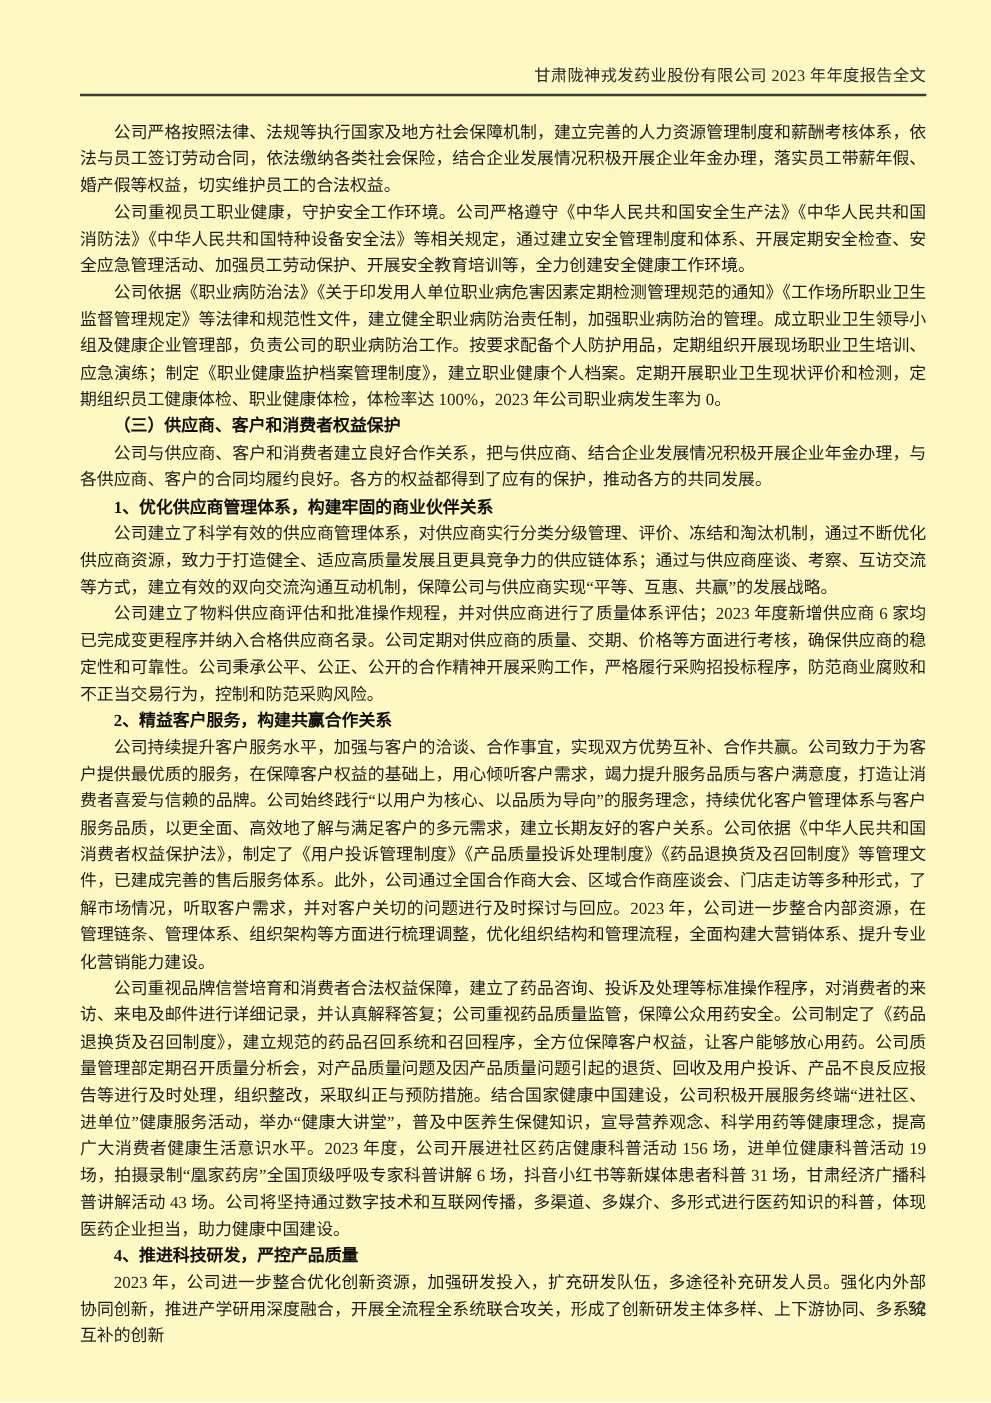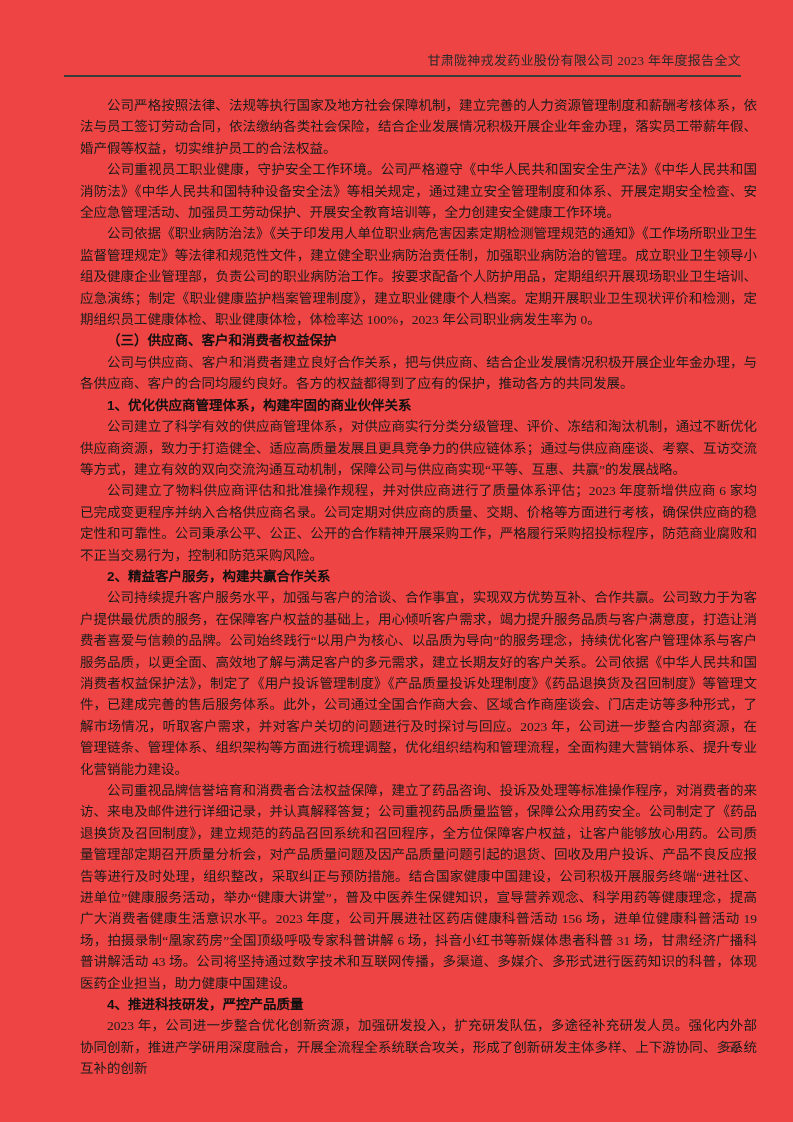--- a/index.html
+++ b/index.html
@@ -4,21 +4,21 @@
 <style>
   html, body {
     margin: 0;
     padding: 0;
     background: #ffffff;
   }
   .page {
     position: relative;
     width: 793px;
     height: 1122px;
-    background: #ef4444;
+    background: #fef9c3;
     font-family: "Liberation Serif", "DejaVu Serif", serif;
     color: #161616;
     overflow: hidden;
   }
   .doc-header {
     position: absolute;
     top: 50px;
     left: 64px;
     width: 677px;
     text-align: right;
@@ -37,29 +37,28 @@
   }
   .content {
     position: absolute;
     top: 95px;
     left: 64px;
     width: 677px;
     font-size: 13.5px;
     line-height: 21.4px;
     text-align: justify;
     color: #1c1c1c;
-    margin-left: 16px;
   }
   .content p {
     margin: 0;
     padding: 0;
     text-indent: 2em;
   }
   .heading {
-    font-family: Liberation Sans, sans-serif;
+    font-family: Liberation Serif, serif;
     font-weight: bold;
     color: #111111;
   }
   .page-number {
     position: absolute;
     top: 1039px;
     left: 64px;
     width: 677px;
     text-align: right;
     font-size: 15px;

